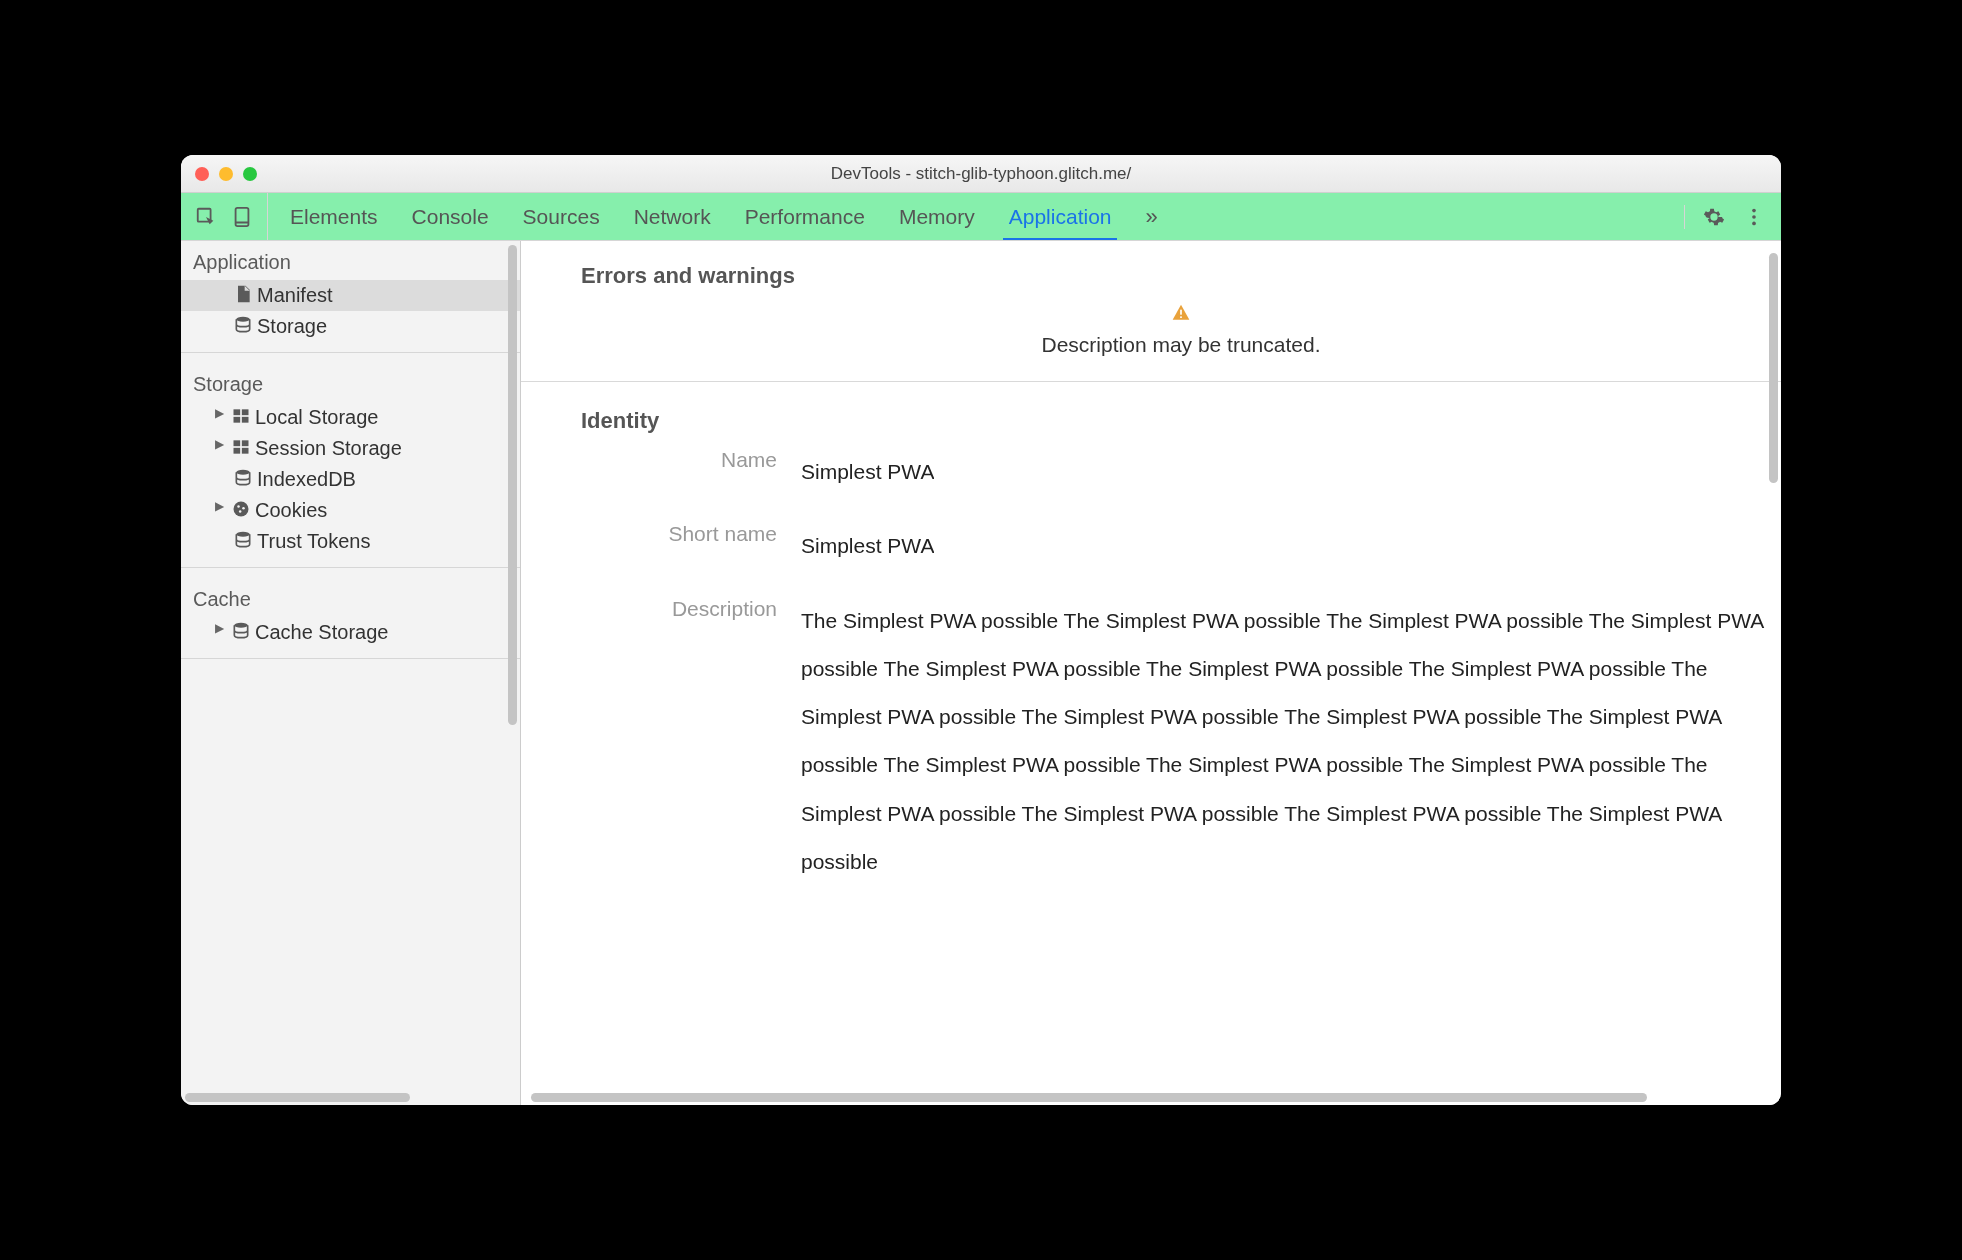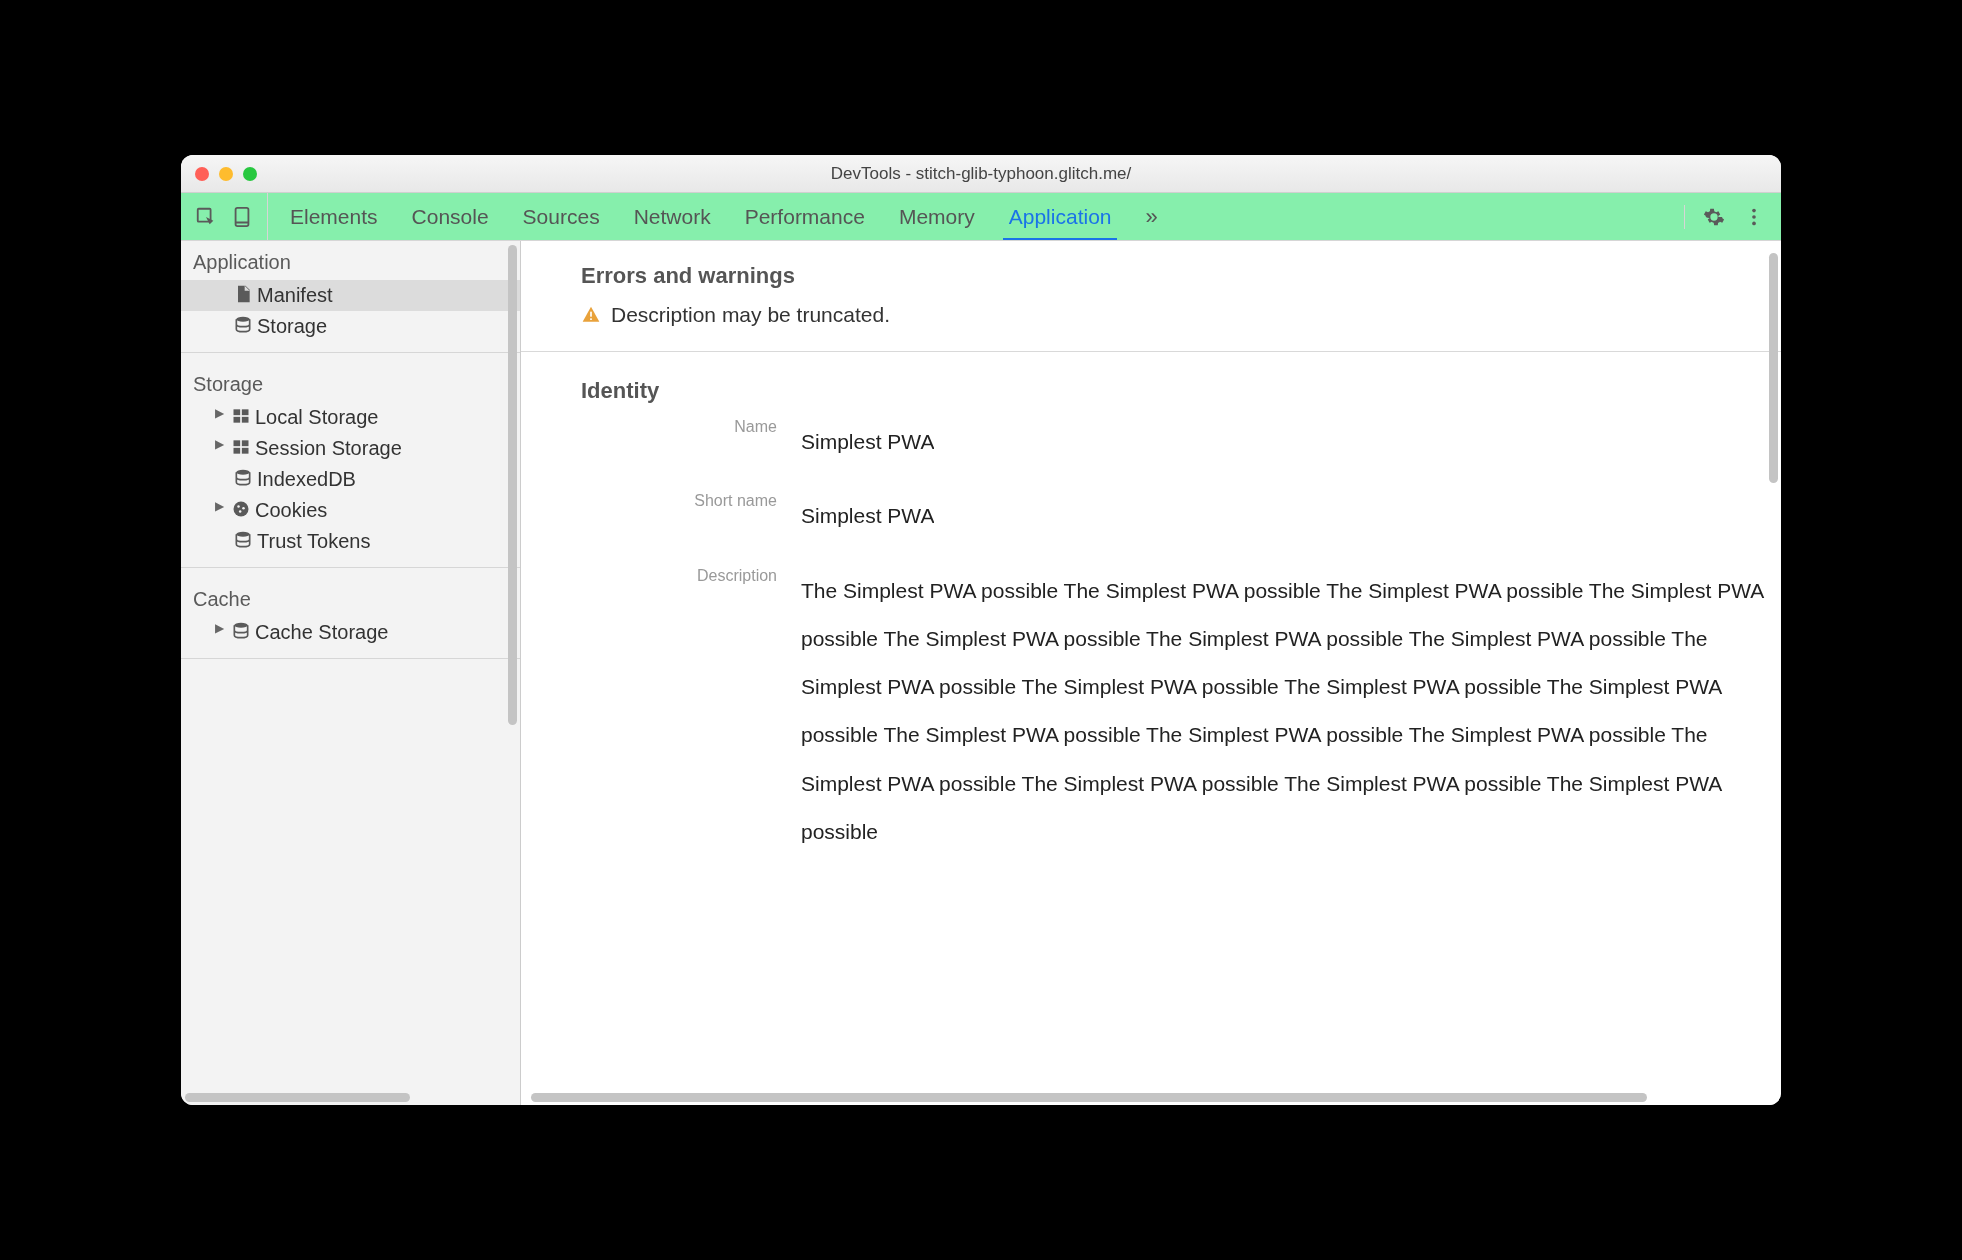--- a/index.html
+++ b/index.html
@@ -177,38 +177,39 @@
     color: #555;
     margin-bottom: 14px;
   }
   .warn-line {
     display: flex;
     align-items: center;
     gap: 10px;
     font-size: 21px;
     color: #333;
     margin-bottom: 24px;
+    flex-direction: column;
   }
   .warn-icon {
     color: #e9a23b;
   }
   .hr {
     height: 1px;
     background: #d9d9d9;
     margin: 0 -60px 26px -60px;
   }
   .kv-row {
     display: flex;
     align-items: flex-start;
     margin-bottom: 26px;
   }
   .kv-key {
     width: 220px;
     text-align: right;
-    font-size: 16px;
+    font-size: 21px;
     color: #999;
     padding-right: 24px;
     flex-shrink: 0;
   }
   .kv-val {
     font-size: 21px;
     color: #222;
     line-height: 2.3;
     white-space: nowrap;
     overflow: hidden;

